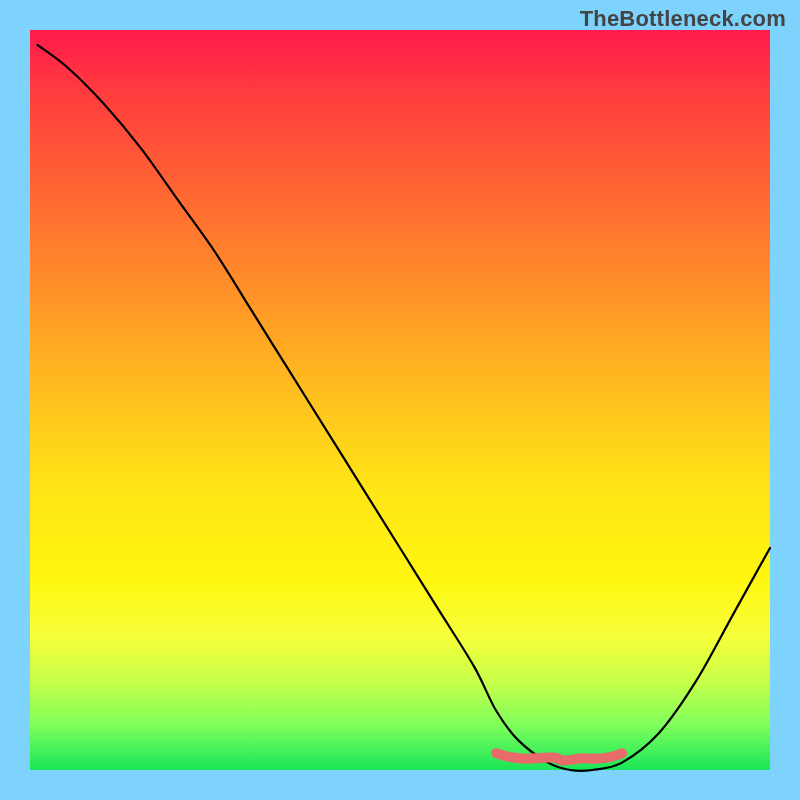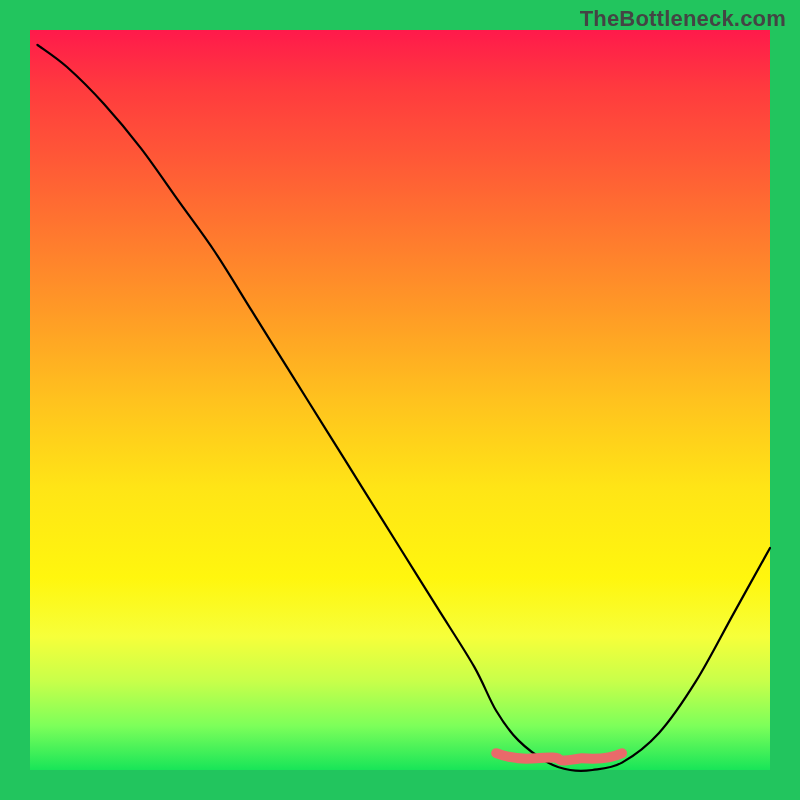--- a/index.html
+++ b/index.html
@@ -8,21 +8,21 @@
     width: 800px;
     height: 800px;
     background: #000;
     font-family: Arial, Helvetica, sans-serif;
     overflow: hidden;
   }
   .frame {
     position: relative;
     width: 800px;
     height: 800px;
-    background: #22c55e;
+    background: #7dd3fc;
   }
   .watermark {
     position: absolute;
     top: 6px;
     right: 14px;
     color: #444;
     font-size: 22px;
     font-weight: 600;
     letter-spacing: 0.2px;
     z-index: 20;

